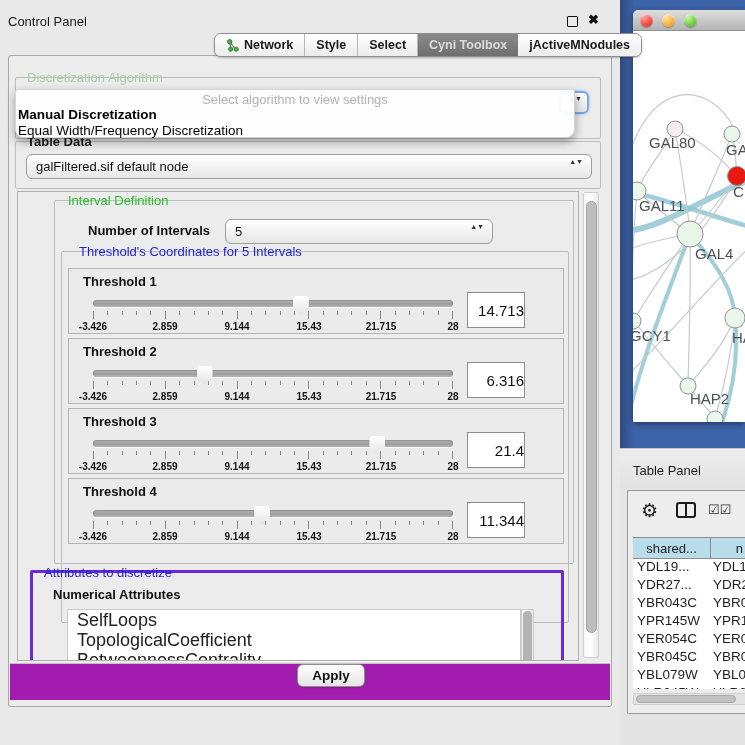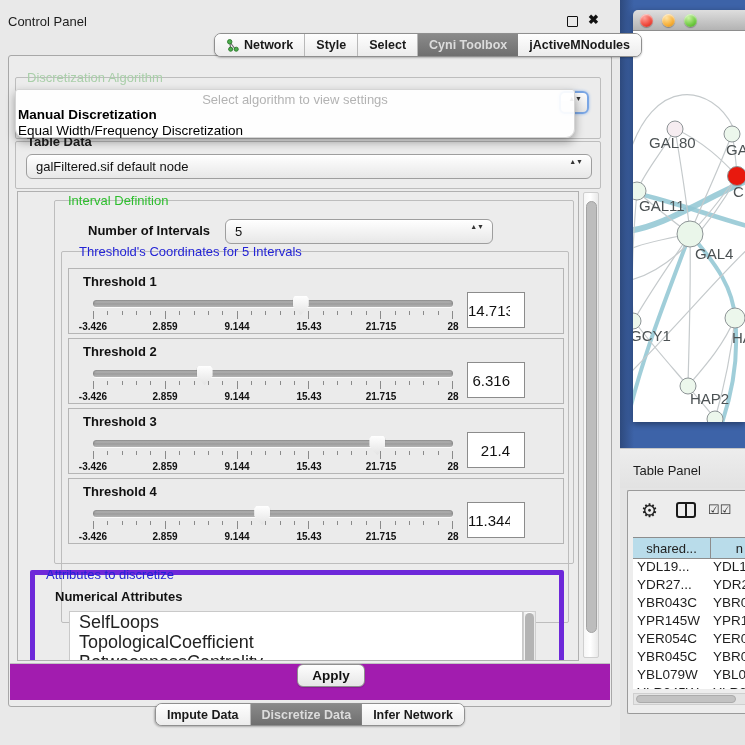--- a/index.html
+++ b/index.html
@@ -66,23 +66,23 @@
   .thr-box { position:absolute; left:6px; width:496px; height:66px; border:1px solid #b5b5b5; background:#ebebeb; }
   .thr-label { position:absolute; left:14px; top:5px; font-size:13px; font-weight:bold; color:#111; }
   .slider { position:absolute; left:24px; top:29px; width:360px; height:34px; }
   .slider .track { position:absolute; left:0; right:0; top:2px; height:7px; border-radius:4px; background:linear-gradient(#cdcdcd,#9b9b9b 55%,#b8b8b8); box-shadow:inset 0 1px 2px rgba(0,0,0,.35), 0 1px 0 rgba(255,255,255,.8); }
   .slider .thumb { position:absolute; top:-2px; width:16px; height:19px; background:linear-gradient(#ffffff,#e3e3e3); clip-path:polygon(12% 0%,88% 0%,100% 14%,100% 52%,50% 100%,0% 52%,0% 14%); filter:drop-shadow(0 0 1px #777); }
   .slider .ticks { position:absolute; left:0; right:0; top:13px; height:9px; display:flex; justify-content:space-between; }
   .slider .ticks i { width:1px; background:#8a8a8a; height:4px; }
   .slider .ticks i.major { height:8px; }
   .slider .tick-labels { position:absolute; left:0; right:0; top:23px; height:11px; }
   .slider .tick-labels span { position:absolute; transform:translateX(-50%); font-size:10px; font-weight:bold; color:#111; white-space:nowrap; }
-  .thr-value { position:absolute; left:398px; top:23px; width:58px; height:36px; border:1px solid #8c8c8c; background:#fff; font-family:"Liberation Sans",sans-serif; font-size:15px; color:#111; text-align:right; padding-right:14px; }
-
-  .attr-group { position:absolute; left:12px; top:378px; width:534px; height:120px; border:5px solid #6d28d9; border-radius:2px; }
+  .thr-value { position:absolute; left:398px; top:23px; width:58px; height:36px; border:1px solid #8c8c8c; background:#fff; font-family:"Liberation Sans",sans-serif; font-size:15px; color:#111; text-align:right; padding-right:0; }
+
+  .attr-group { position:absolute; left:12px; top:378px; width:534px; height:120px; border:3px solid #6d28d9; border-radius:2px; }
   .attr-group > .grouplab { left:8px; top:-8px; }
   .attr-header { position:absolute; left:20px; top:14px; font-size:13px; font-weight:bold; color:#111; }
   .attr-list { position:absolute; left:34px; top:36px; width:454px; height:70px; background:#fff; border:1px solid #c9c9c9; overflow:hidden; }
   .attr-item { font-size:18px; color:#222; padding:2px 9px 2px 9px; line-height:16px; }
   .attr-scroll { position:absolute; left:488px; top:36px; width:13px; height:70px; background:linear-gradient(90deg,#f2f2f2,#fff 50%,#e8e8e8); border:1px solid #cfcfcf; }
   .attr-scroll .thumb { position:absolute; left:1px; top:1px; width:9px; height:62px; background:#b4b4b4; border-radius:5px; }
 
   .apply-bar { position:absolute; left:1px; right:1px; top:607px; height:37px; border-top:1px solid #c2c2c2; background:#a21caf; display:flex; justify-content:center; align-items:flex-start;padding-left:42px; }
   .apply-btn { width:68px; height:23px; border:1px solid #8f8f8f; border-radius:6px; background:linear-gradient(#fefefe,#e6e6e6); font-family:"Liberation Sans",sans-serif; font-size:13.5px; font-weight:bold; color:#111; box-shadow:0 1px 1px rgba(0,0,0,.15); }
 
@@ -393,31 +393,20 @@
           <span>Select</span>
         </div>
       <div class="tab selected">
           <span>Cyni Toolbox</span>
         </div>
       <div class="tab">
           <span>jActiveMNodules</span>
         </div>
     </div>
 
-    <div class="tabstrip tabs-bottom">
-      <div class="tab">
-          <span>Impute Data</span>
-        </div>
-      <div class="tab selected">
-          <span>Discretize Data</span>
-        </div>
-      <div class="tab">
-          <span>Infer Network</span>
-        </div>
-    </div>
   </section>
 
   <section class="right-side">
     <div class="net-frame">
       <div class="net-window">
         <div class="net-titlebar">
           <span class="light red"></span>
           <span class="light yellow"></span>
           <span class="light green"></span>
         </div>

